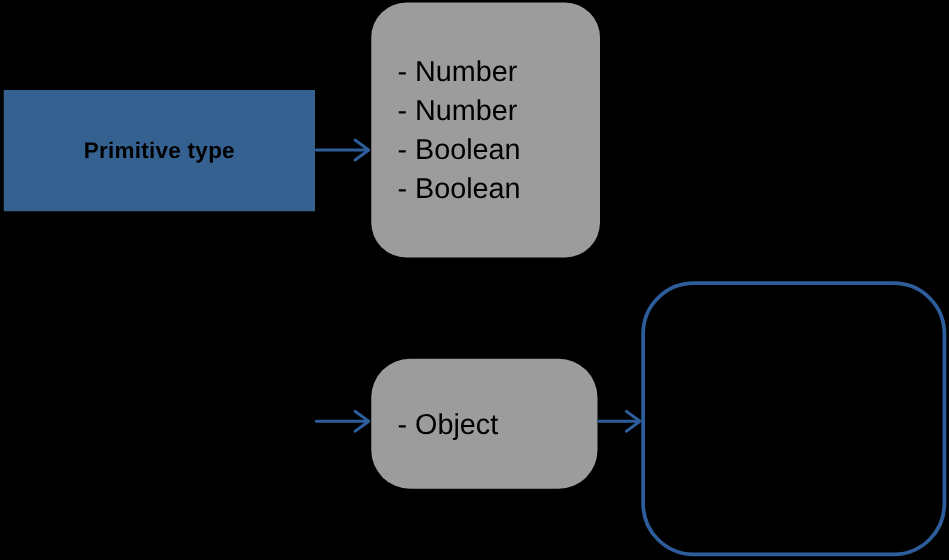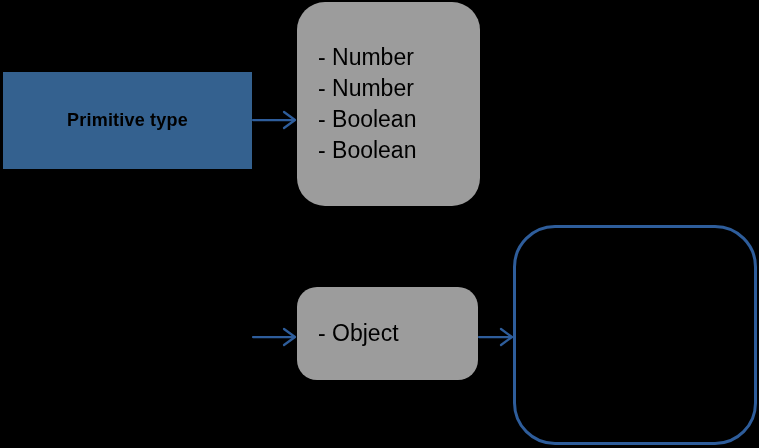--- a/index.html
+++ b/index.html
@@ -32,21 +32,21 @@
     display:flex;flex-direction:column;justify-content:center;
     padding-left:21px;
   }
   .li{
     font-size:23px;line-height:31px;color:var(--text);
     white-space:pre;
   }
   #primitive-box{left:3px;top:72px;width:249px;height:97px;}
   #reference-box{left:2px;top:288px;width:250px;height:98px;}
   #primitive-values{left:297px;top:2px;width:183px;height:204px;border-radius:28px;}
-  #reference-values{left:297px;top:287px;width:181px;height:93px;border-radius:20px;}
+  #reference-values{left:297px;top:287px;width:181px;height:104px;border-radius:31px;}
   #object-detail{
     left:513px;top:225px;width:244px;height:220px;
     border:3px solid var(--line-blue);
     border-radius:42px;
     background:transparent;
   }
   svg.arrows{
     position:absolute;left:0;top:0;width:759px;height:448px;
     pointer-events:none;
   }

